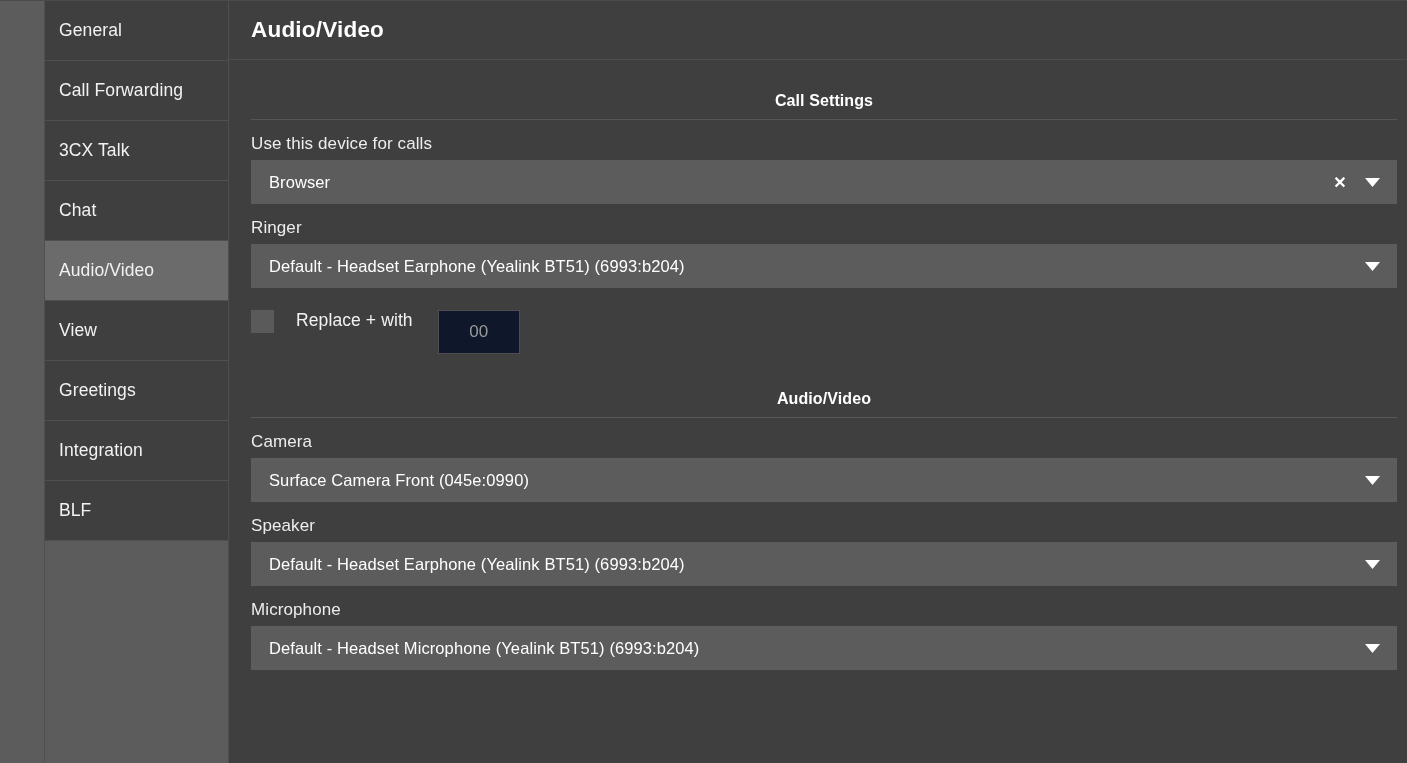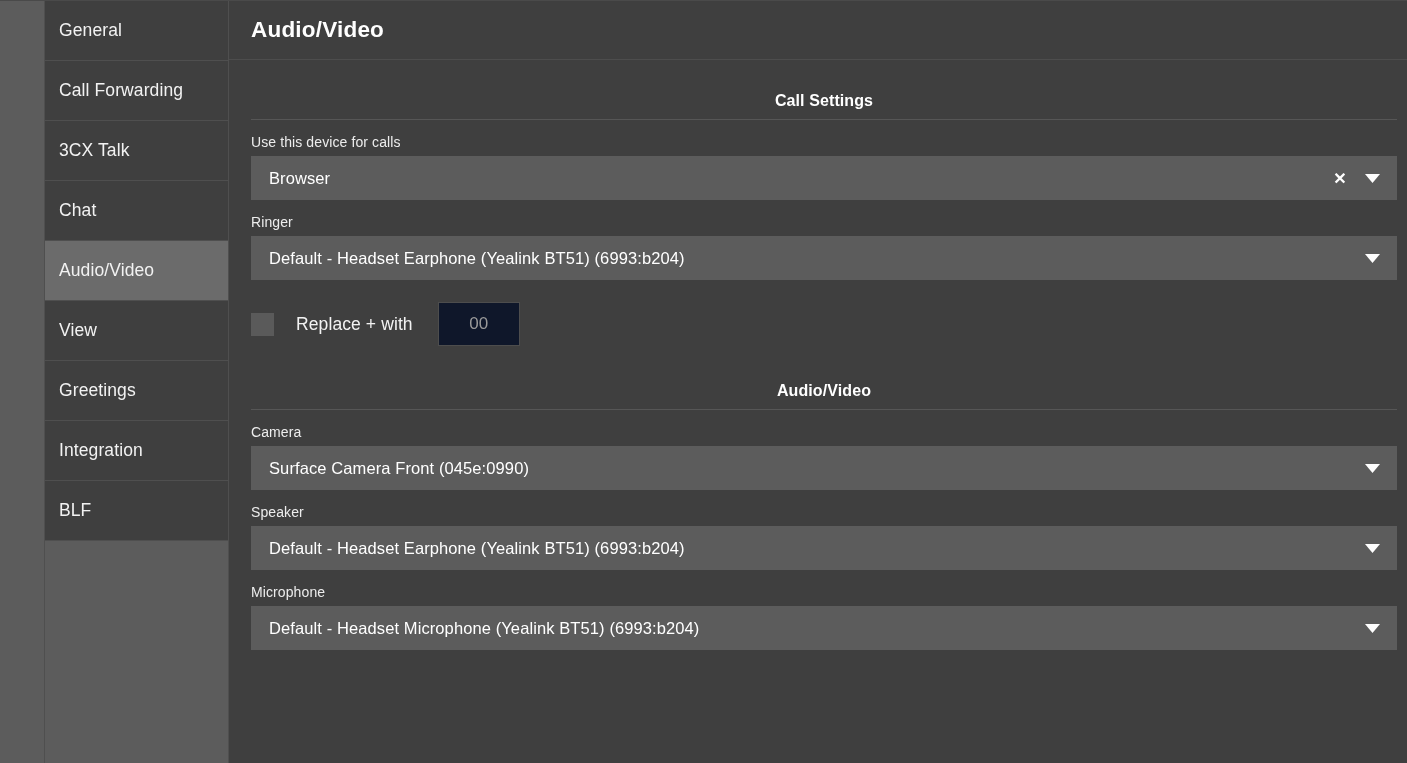--- a/index.html
+++ b/index.html
@@ -100,21 +100,21 @@
     border-bottom: 1px solid #565656;
     letter-spacing: 0.1px;
     text-align: center;
   }
 
   .field {
     padding-top: 14px;
   }
 
   .field-label {
-    font-size: 14px;
+    font-size: 17px;
     color: #ededed;
     padding-bottom: 6px;
     letter-spacing: 0.1px;
   }
 
   .select {
     position: relative;
     height: 44px;
     background: #5c5c5c;
     display: flex;
@@ -155,21 +155,21 @@
     align-items: center;
     justify-content: center;
     cursor: pointer;
   }
 
   .caret-icon svg { display: block; }
 
   
   .check-row {
     display: flex;
-    align-items: center;
+    align-items: flex-start;
     padding-top: 22px;
     padding-bottom: 4px;
   }
 
   .checkbox {
     width: 23px;
     height: 23px;
     background: #5a5a5a;
     cursor: pointer;
     flex: 0 0 auto;

